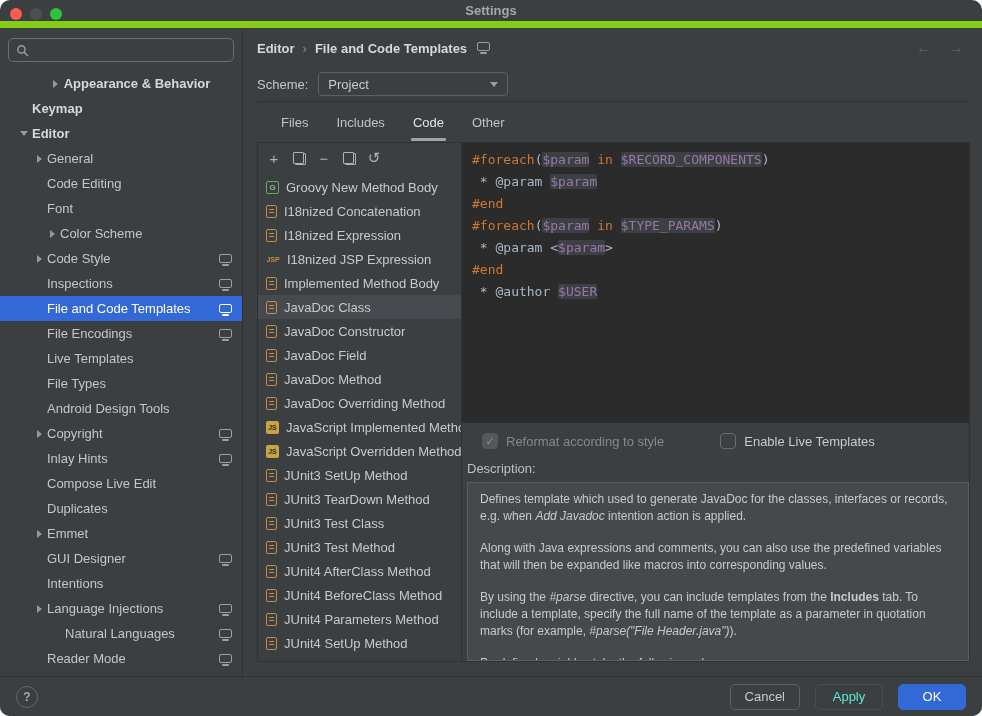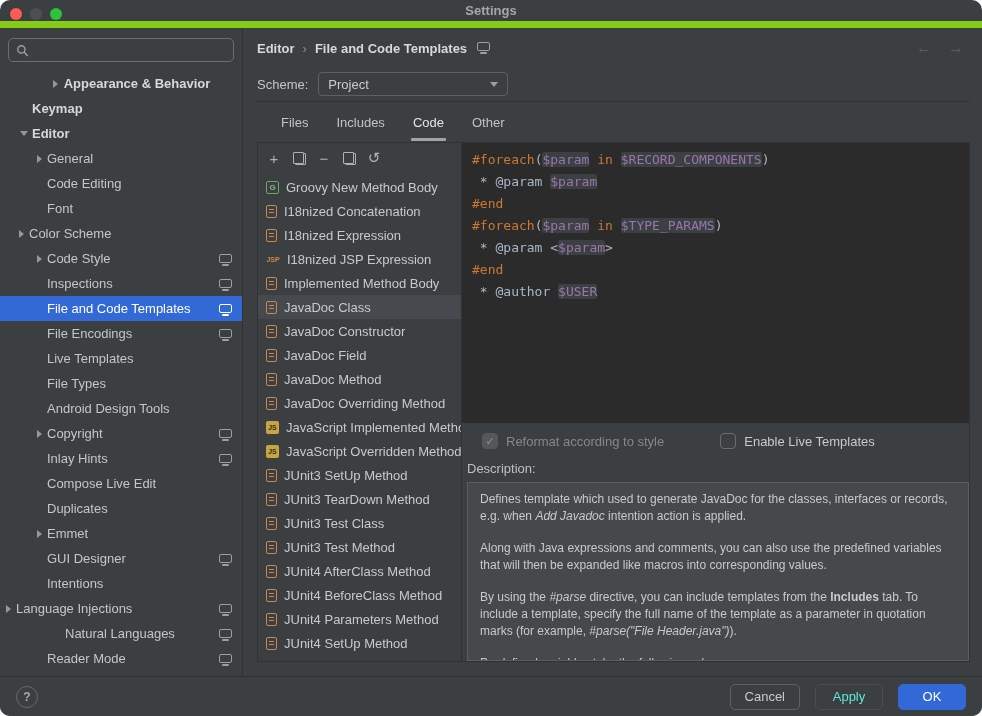--- a/index.html
+++ b/index.html
@@ -165,21 +165,21 @@
           <span class="tree-label">General</span>
         </div>
         <div class="tree-row" style="padding-left: 31px;">
           <span class="chev"></span>
           <span class="tree-label">Code Editing</span>
         </div>
         <div class="tree-row" style="padding-left: 31px;">
           <span class="chev"></span>
           <span class="tree-label">Font</span>
         </div>
-        <div class="tree-row" style="padding-left: 13px;">
+        <div class="tree-row" style="padding-left: 44px;">
           <span class="chev right"></span>
           <span class="tree-label">Color Scheme</span>
         </div>
         <div class="tree-row" style="padding-left: 31px;">
           <span class="chev right"></span>
           <span class="tree-label">Code Style</span>
           <span class="flex-spacer"></span>
           <span class="mini-screen"></span>
         </div>
         <div class="tree-row" style="padding-left: 31px;">
@@ -239,21 +239,21 @@
         <div class="tree-row" style="padding-left: 31px;">
           <span class="chev"></span>
           <span class="tree-label">GUI Designer</span>
           <span class="flex-spacer"></span>
           <span class="mini-screen"></span>
         </div>
         <div class="tree-row" style="padding-left: 31px;">
           <span class="chev"></span>
           <span class="tree-label">Intentions</span>
         </div>
-        <div class="tree-row" style=" text-align: center;">
+        <div class="tree-row" style="padding-left: 31px; text-align: center;">
           <span class="chev right"></span>
           <span class="tree-label">Language Injections</span>
           <span class="flex-spacer"></span>
           <span class="mini-screen"></span>
         </div>
         <div class="tree-row" style="padding-left: 49px;">
           <span class="chev"></span>
           <span class="tree-label">Natural Languages</span>
           <span class="flex-spacer"></span>
           <span class="mini-screen"></span>

